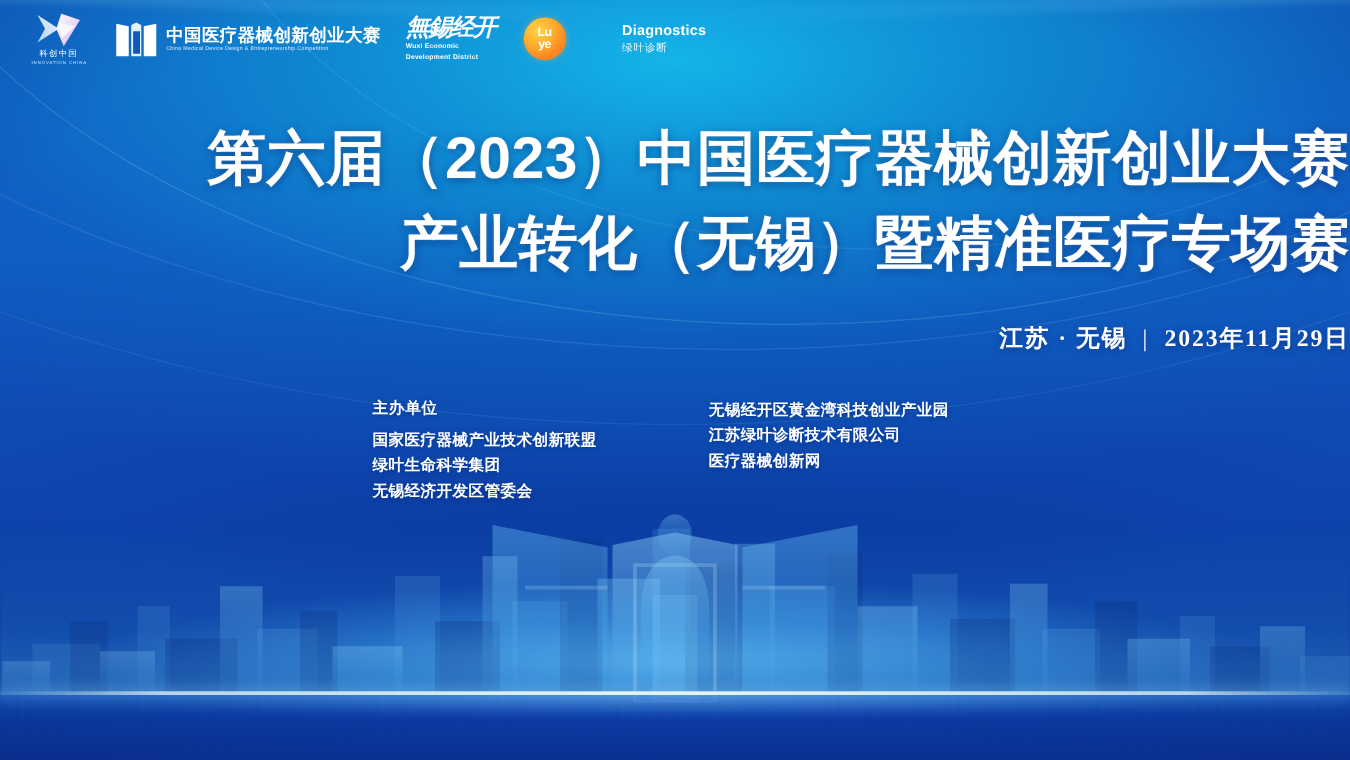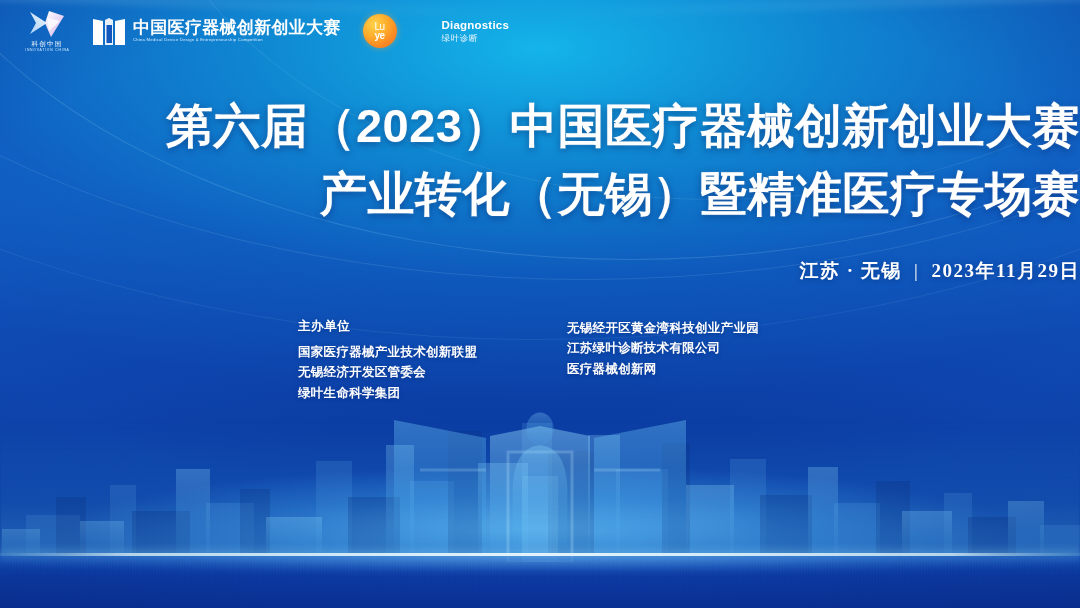--- a/index.html
+++ b/index.html
@@ -86,38 +86,38 @@
   
   .lg1{ flex-direction:column; align-items:center; gap:2px; width:62px; }
   .lg1 .mark{ width:40px; height:30px; }
   .lg1 .cn{ font-size:6.5px; letter-spacing:1.2px; color:#ffffff; line-height:1; }
   .lg1 .en{ font-size:3.6px; letter-spacing:.8px; color:#cfe9ff; line-height:1; transform:scale(.95); }
 
   
   .lg2{ gap:7px; }
   .lg2 .icon{ width:34px; height:32px; }
   .lg2 .txt{ display:flex; flex-direction:column; gap:2px; }
-  .lg2 .cn{ font-size:17px; font-weight:700; color:#fff; letter-spacing:.3px; line-height:1; white-space:nowrap; }
+  .lg2 .cn{ font-size:14px; font-weight:700; color:#fff; letter-spacing:.3px; line-height:1; white-space:nowrap; }
   .lg2 .en{ font-size:4.2px; color:#d8ecff; letter-spacing:.25px; line-height:1; white-space:nowrap; transform:scaleY(1.05); }
 
   
   .lg3{ flex-direction:column; align-items:flex-start; gap:2px; margin-left:6px; }
   .lg3 .calli{ font-size:19px; font-weight:700; color:#ffffff; line-height:1; letter-spacing:-1px;
                font-family:"Liberation Serif","DejaVu Serif",serif; font-style:italic; white-space:nowrap; }
   .lg3 .en{ font-size:5.4px; font-weight:700; color:#ffffff; line-height:1.25; letter-spacing:.2px; white-space:nowrap; }
 
   
   .lg4{ gap:7px; margin-left:8px; }
   .lg4 .badge{
     width:34px; height:34px; border-radius:50%;
     background:radial-gradient(circle at 34% 30%, #ffd24a 0%, #ffae2c 38%, #fb8a23 66%, #f5731f 100%);
     display:flex; flex-direction:column; align-items:center; justify-content:center; line-height:1;
     box-shadow:0 0 6px rgba(255,170,60,.45);
   }
-  .lg4 .badge .l1{ font-size:10px; font-weight:400; color:#fff; letter-spacing:-.5px; }
+  .lg4 .badge .l1{ font-size:10px; font-weight:700; color:#fff; letter-spacing:-.5px; }
   .lg4 .badge .l2{ font-size:10px; font-weight:700; color:#fff; letter-spacing:-.5px; margin-top:-1px; }
   .lg4 .txt{ display:flex; flex-direction:column; gap:2px;margin-left:38px; }
   .lg4 .en{ font-size:11.5px; font-weight:600; color:#ffffff; line-height:1; letter-spacing:.2px; }
   .lg4 .cn{ font-size:8.5px; color:#eaf6ff; line-height:1; letter-spacing:.6px; }
 
   
   .content{ position:absolute; inset:0; z-index:25; }
 
   .title{
     position:absolute; left:0; right:0; top:96px; text-align:center;
@@ -271,20 +271,25 @@
           <path d="M13 5 L17 3 L21 5 L21 30 L13 30 Z" fill="#ffffff" fill-opacity=".9"></path>
           <rect x="14.5" y="10" width="5.5" height="18" fill="#1157bd"></rect>
         </svg>
       </span>
       <span class="txt">
         <span class="cn">中国医疗器械创新创业大赛</span>
         <span class="en">China Medical Device Design &amp; Entrepreneurship Competition</span>
       </span>
     </div>
 
+    <div class="logo lg3">
+      <span class="calli">無錫经开</span>
+      <span class="en">Wuxi Economic</span>
+      <span class="en">Development District</span>
+    </div>
 
     <div class="logo lg4">
       <span class="badge">
         <span class="l1">Lu</span>
         <span class="l2">ye</span>
       </span>
       <span class="txt">
         <span class="en">Diagnostics</span>
         <span class="cn">绿叶诊断</span>
       </span>
@@ -303,22 +308,22 @@
       <span>江苏 · 无锡</span>
       <span class="sep">|</span>
       <span>2023年11月29日</span>
     </div>
 
     <div class="orgs">
 
       <div class="orgcol">
         <div class="hd">主办单位</div>
         <div class="it">国家医疗器械产业技术创新联盟</div>
+        <div class="it">绿叶生命科学集团</div>
         <div class="it">无锡经济开发区管委会</div>
-        <div class="it">绿叶生命科学集团</div>
       </div>
 
       <div class="orgcol">
         <div class="it">无锡经开区黄金湾科技创业产业园</div>
         <div class="it">江苏绿叶诊断技术有限公司</div>
         <div class="it">医疗器械创新网</div>
       </div>
 
     </div>
 

